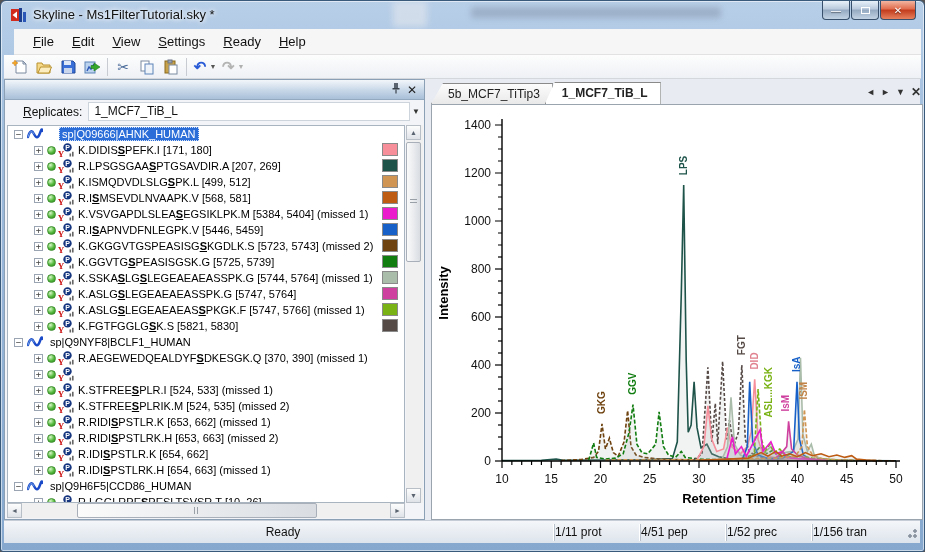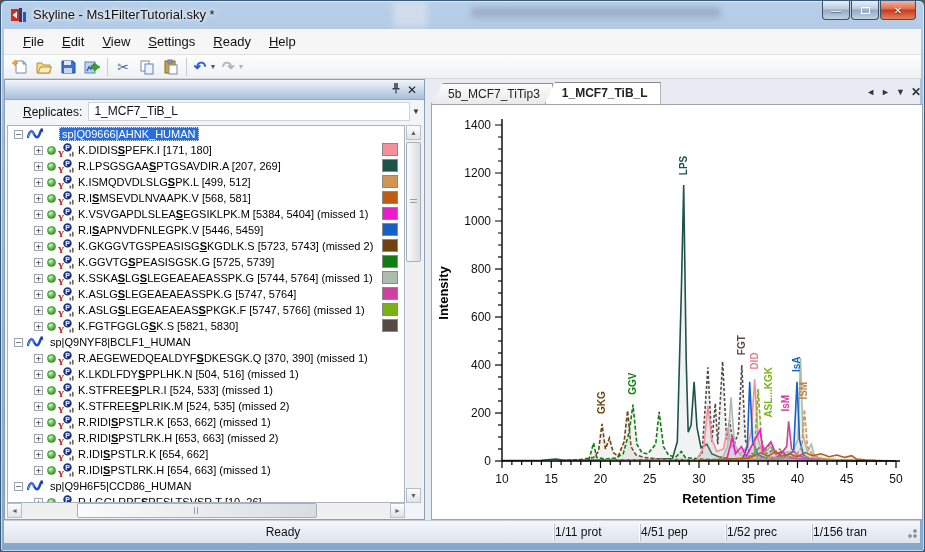--- a/index.html
+++ b/index.html
@@ -17,21 +17,21 @@
   #title-text { position:absolute; left:32px; top:6px; font-size:13px; color:#111;
     text-shadow:0 0 6px #fff,0 0 4px #fff; }
   .cap-btns { position:absolute; top:0; right:8px; display:flex; }
   .cap-btn { width:28px; height:19px; border:1px solid #38506b; border-top:none;
     border-radius:0 0 4px 4px; display:flex; align-items:center; justify-content:center;
     font-size:10px; color:#fff; background:linear-gradient(180deg,#e8f1fa,#b9c9dc 45%,#94a9c0 50%,#c2d3e4);
     text-shadow:0 1px 1px rgba(0,0,0,.5); margin-left:1px; }
   .cap-btn.close { width:36px; background:linear-gradient(180deg,#f2b5a0,#e06b4c 45%,#c13b1c 50%,#e8825f); }
   .cap-btn .maxg { width:9px; height:7px; border:1px solid #fff; background:transparent; }
   
-  #menubar { position:absolute; left:3px; right:3px; top:28px; height:26px;
+  #menubar { position:absolute; left:13px; right:3px; top:28px; height:26px;
     background:#f6f6f6; border-bottom:1px solid #e2e2e2; display:flex; align-items:center;
     padding-left:10px; }
   .menu-item { display:inline-block; padding:4px 9px; font-size:13px; color:#111; }
   .menu-item::first-letter { text-decoration:underline; }
   
   #toolbar { position:absolute; left:3px; right:3px; top:54px; height:24px;
     background:linear-gradient(180deg,#fdfdfd,#eef1f5); border-bottom:1px solid #d4d8dd;
     display:flex; align-items:center; padding-left:4px; }
   .tb-btn { width:24px; height:22px; display:flex; align-items:center; justify-content:center; }
   .tb-sep { width:1px; height:18px; background:#c8ccd2; margin:0 3px; }
@@ -405,21 +405,20 @@
           <div class="trow pep-row">
             <span class="expand">+</span>
             <span class="ball"></span>
             <svg class="pepicon" viewBox="0 0 17 14">
               <circle cx="9.5" cy="4.4" r="4.2" fill="#16357f"></circle>
               <text x="9.5" y="7" font-size="7" font-weight="bold" fill="#fff" text-anchor="middle" font-family="Liberation Sans, sans-serif">P</text>
               <text x="3" y="13.5" font-size="9" font-weight="bold" fill="#cc1111" text-anchor="middle" font-family="Liberation Serif, serif">Y</text>
               <rect x="11.5" y="10.5" width="1.6" height="3" fill="#666"></rect>
               <rect x="14" y="8.8" width="1.6" height="4.7" fill="#666"></rect>
             </svg>
-            <span class="ptext"><span>K.LKDLFDY</span><span class="ph">S</span><span>PPLHK.N [504, 516] (missed 1)</span></span>
           </div>
           <div class="trow pep-row">
             <span class="expand">+</span>
             <span class="ball"></span>
             <svg class="pepicon" viewBox="0 0 17 14">
               <circle cx="9.5" cy="4.4" r="4.2" fill="#16357f"></circle>
               <text x="9.5" y="7" font-size="7" font-weight="bold" fill="#fff" text-anchor="middle" font-family="Liberation Sans, sans-serif">P</text>
               <text x="3" y="13.5" font-size="9" font-weight="bold" fill="#cc1111" text-anchor="middle" font-family="Liberation Serif, serif">Y</text>
               <rect x="11.5" y="10.5" width="1.6" height="3" fill="#666"></rect>
               <rect x="14" y="8.8" width="1.6" height="4.7" fill="#666"></rect>

